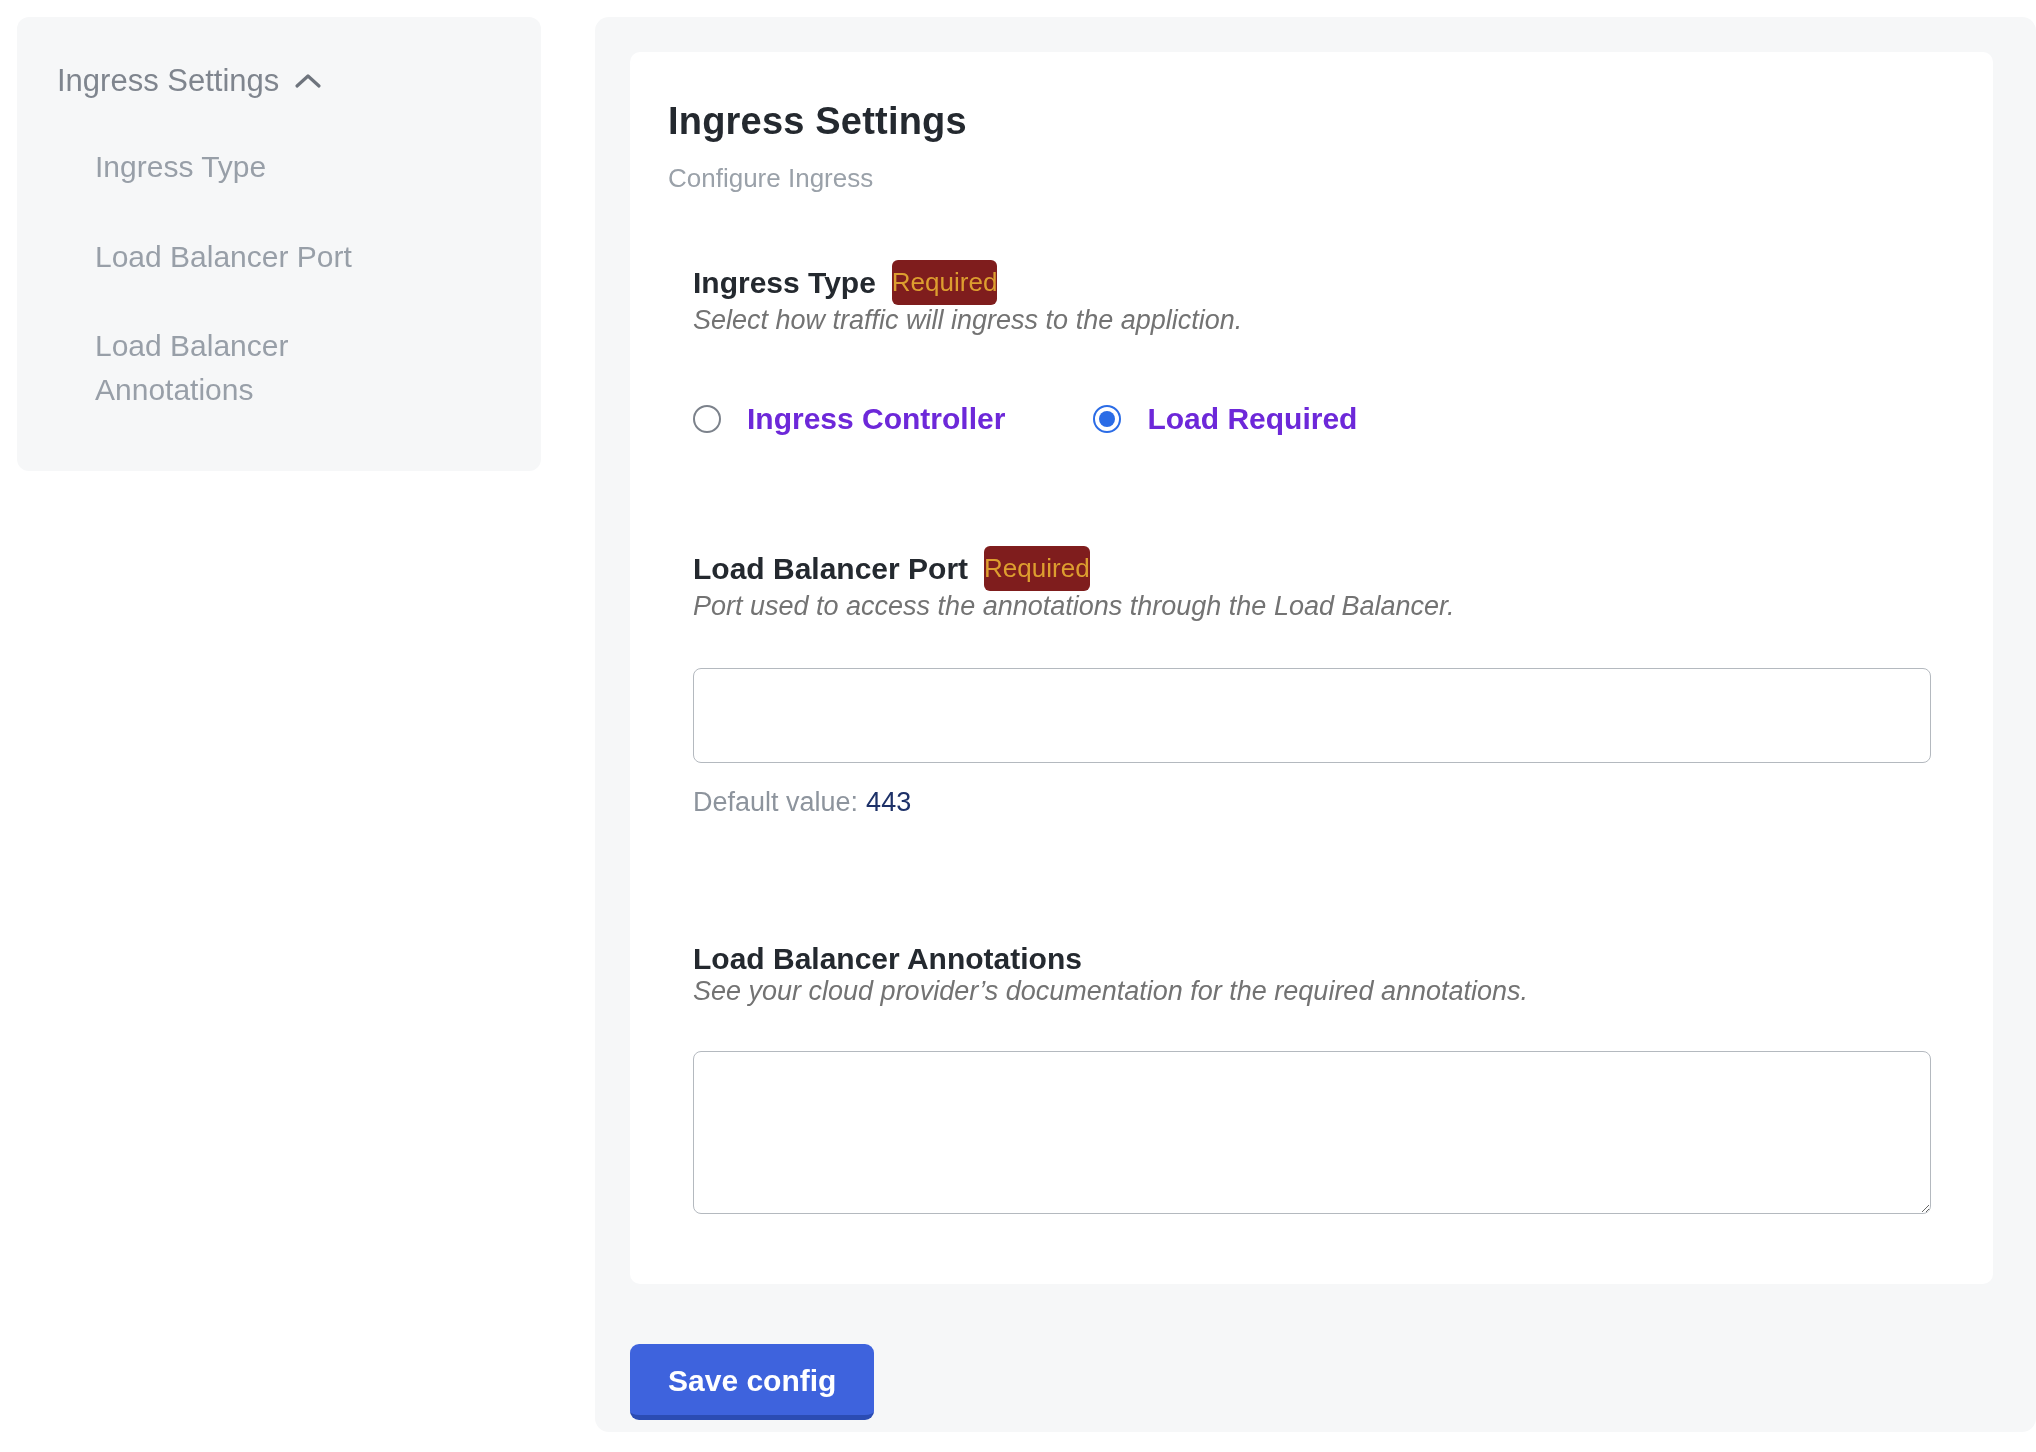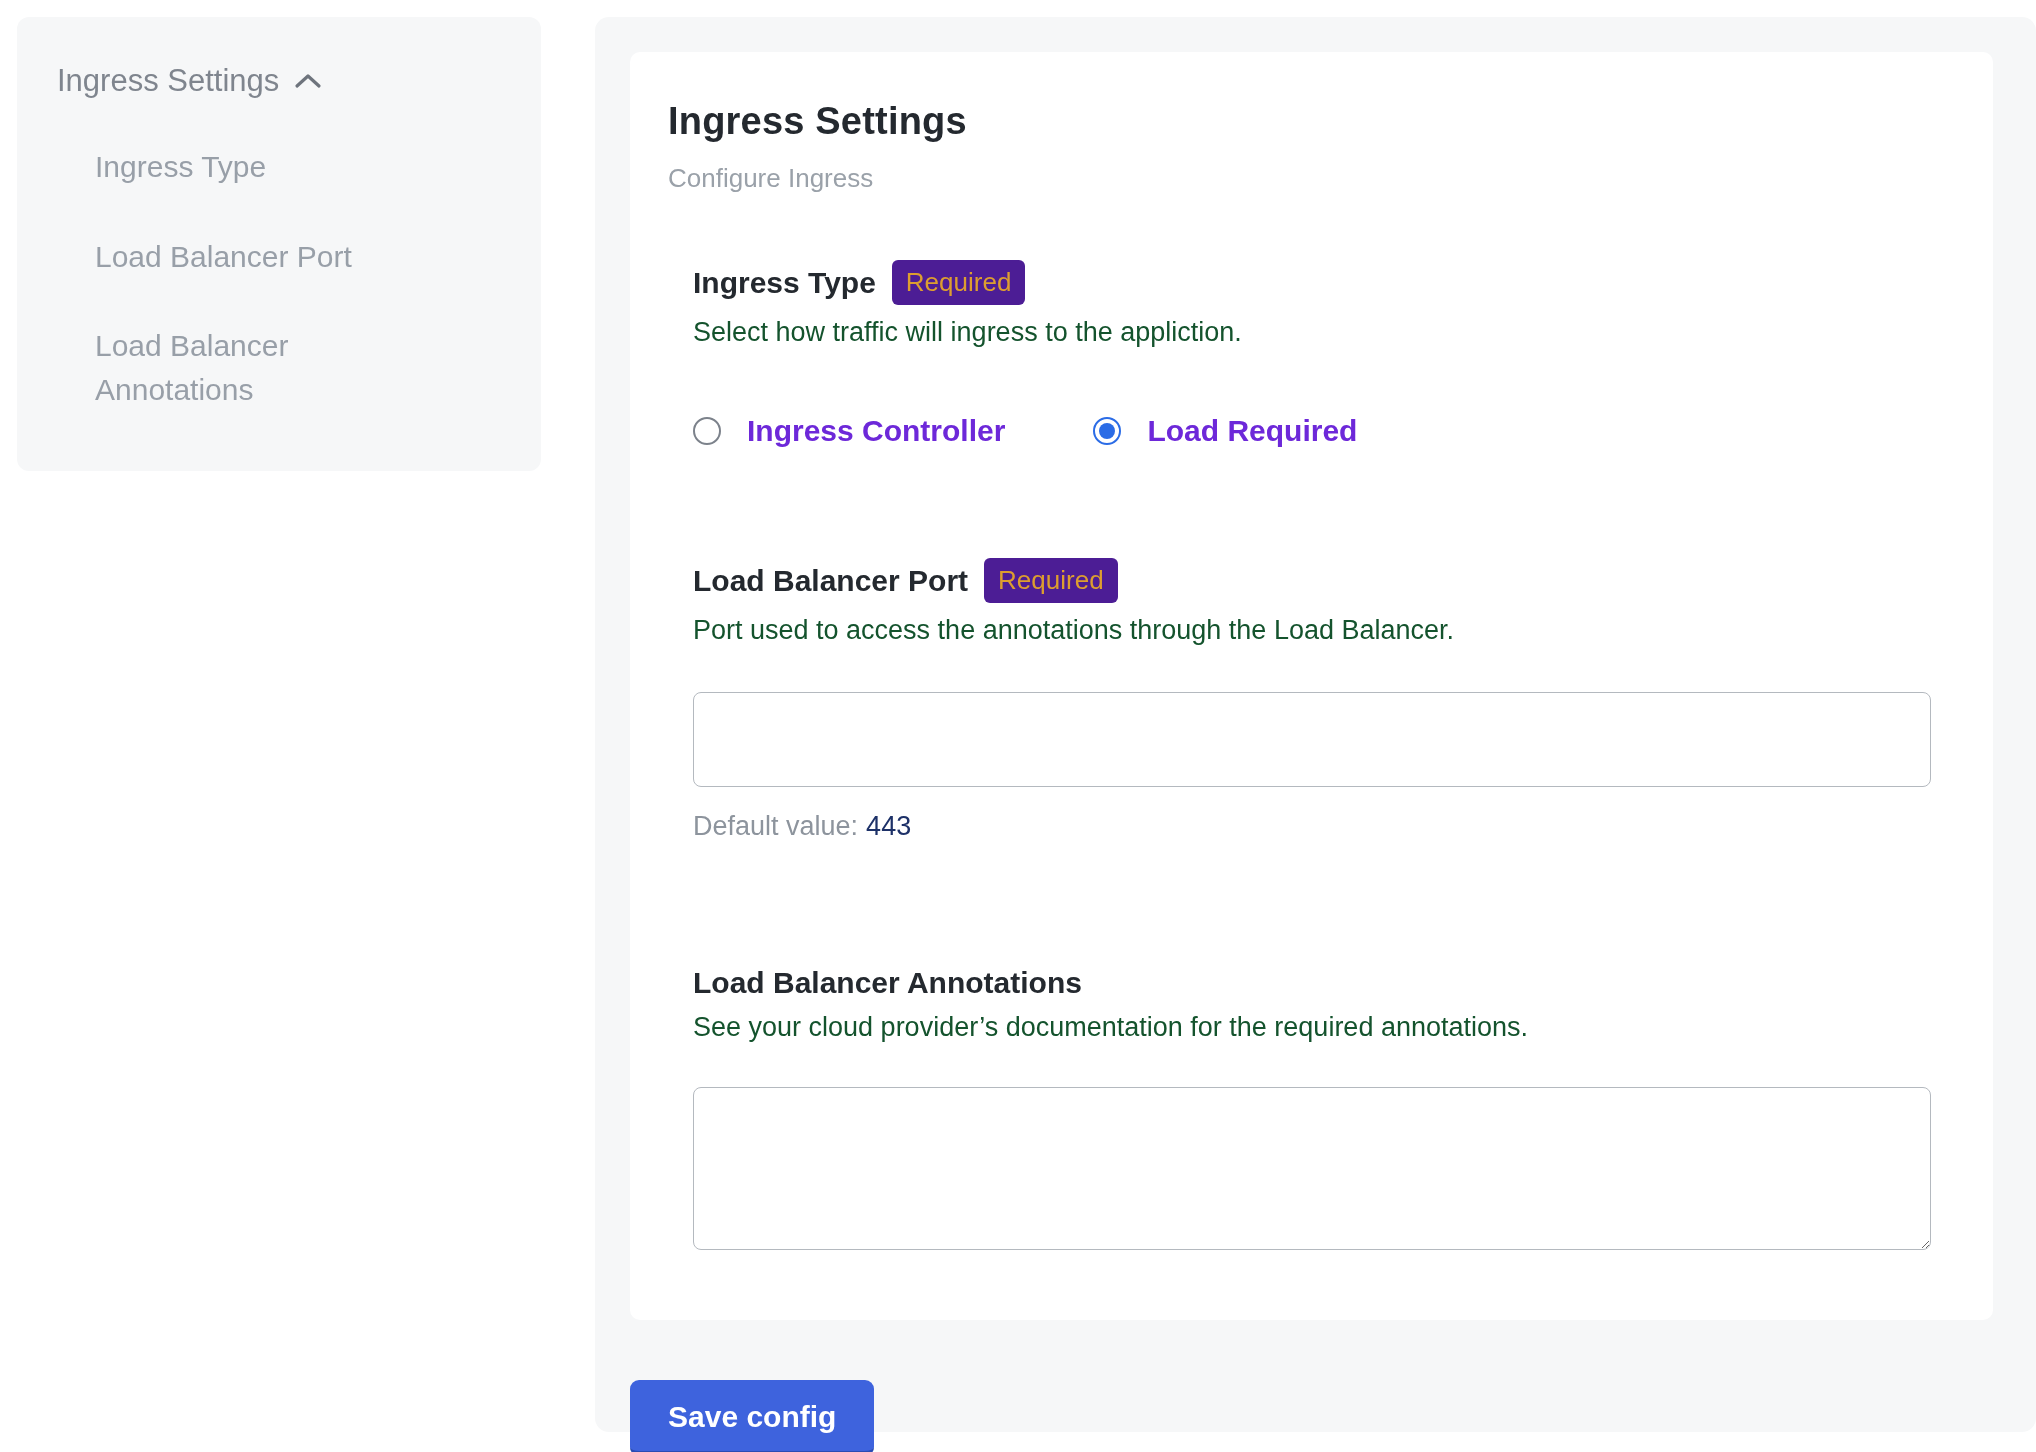--- a/index.html
+++ b/index.html
@@ -78,30 +78,30 @@
     display: flex;
     align-items: center;
     gap: 16px;
   }
   .section-heading {
     font-size: 30px;
     font-weight: 700;
     color: #24292f;
   }
   .required-badge {
-    background: #4c1d95;
+    background: #7f1d1d;
     color: #dd9e2f;
     font-size: 26px;
-    padding: 7px 14px;
+    padding: 7px 0;
     border-radius: 6px;
   }
   .section-desc {
-    margin-top: 12px;
     font-size: 27px;
-    color: #14532d;
+    color: #737373;
+    font-style: italic;
   }
 
   
   .radio-row {
     margin-top: 66px;
     display: flex;
     align-items: center;
     gap: 88px;
   }
   .radio-option {

